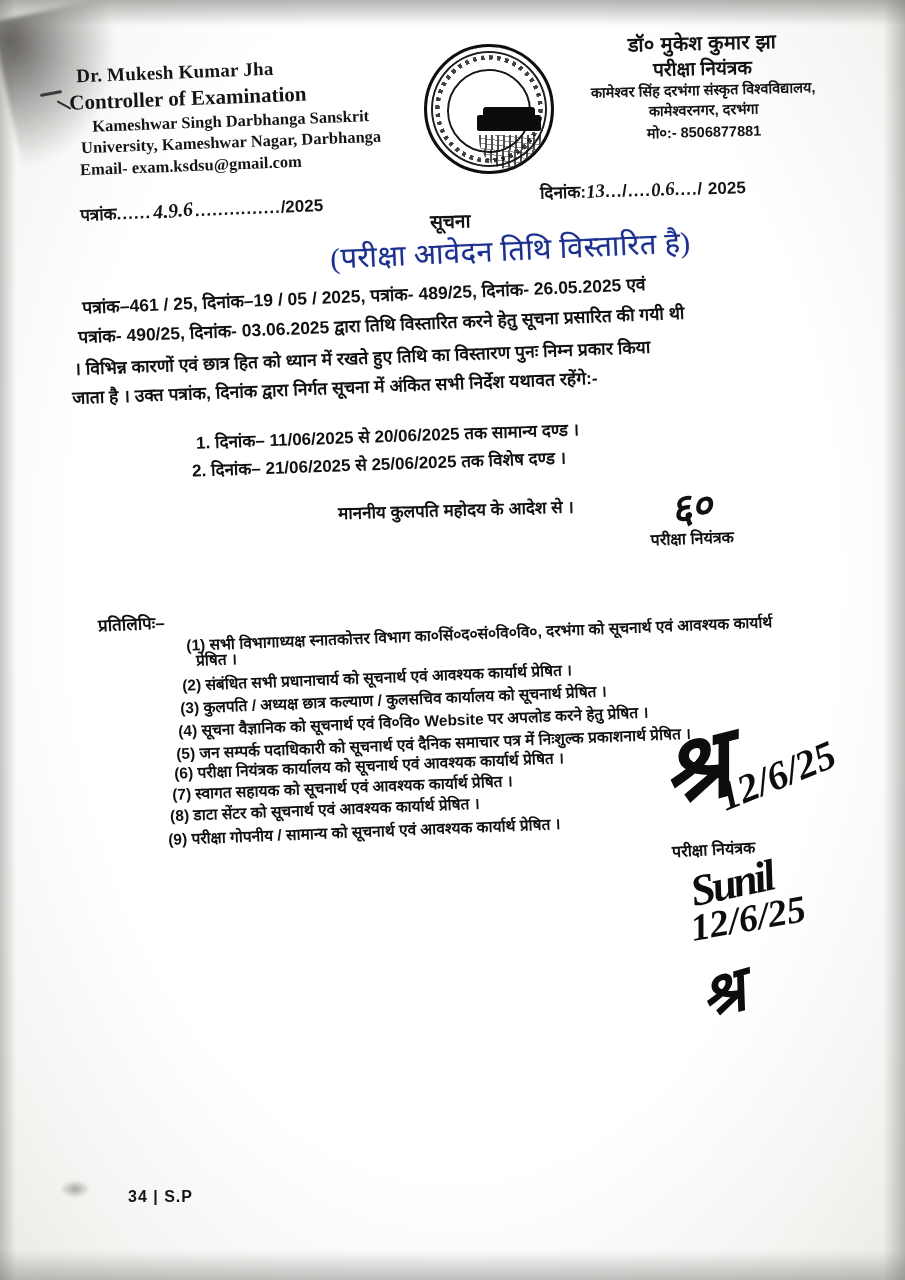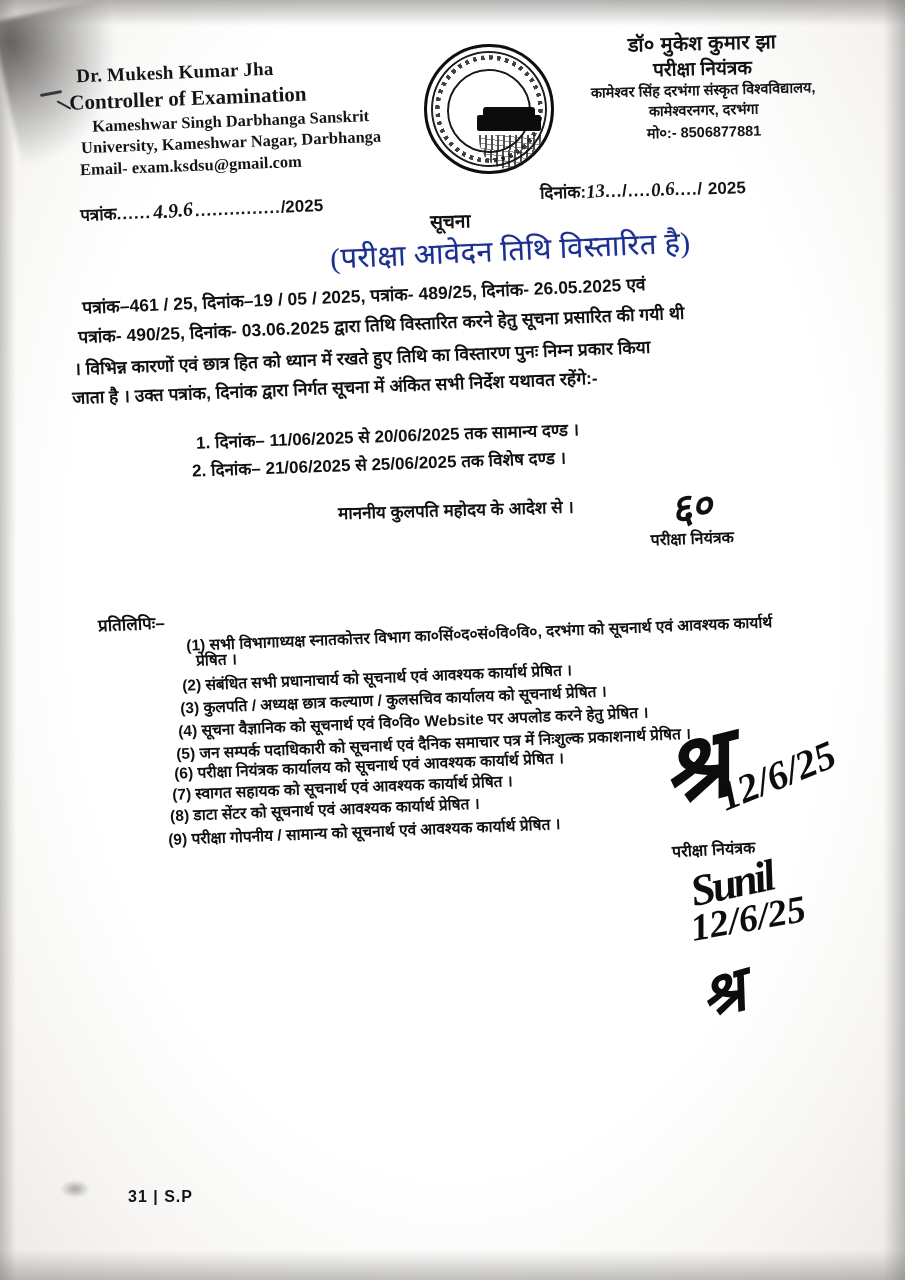--- a/index.html
+++ b/index.html
@@ -269,19 +269,19 @@
   <div class="copy-item ci9">(9) परीक्षा गोपनीय / सामान्य को सूचनार्थ एवं आवश्यक कार्यार्थ प्रेषित ।</div>
 
   <div class="hand-sign hs-big">श्र</div>
   <div class="hand-sign hs-date1">12/6/25</div>
   <div class="sig-caption-2">परीक्षा नियंत्रक</div>
   <div class="hand-sign hs-name">Sunil</div>
   <div class="hand-sign hs-date2">12/6/25</div>
   <div class="hand-sign hs-third">श्र</div>
 
   <div class="smudge-b"></div>
-  <div class="footer">31 | S.P</div>
+  <div class="footer">34 | S.P</div>
 
   <div class="edge-shadow edge-top"></div>
   <div class="edge-shadow edge-left"></div>
   <div class="edge-shadow edge-right"></div>
   <div class="edge-shadow edge-bottom"></div>
 </div>
 
 </body></html>

